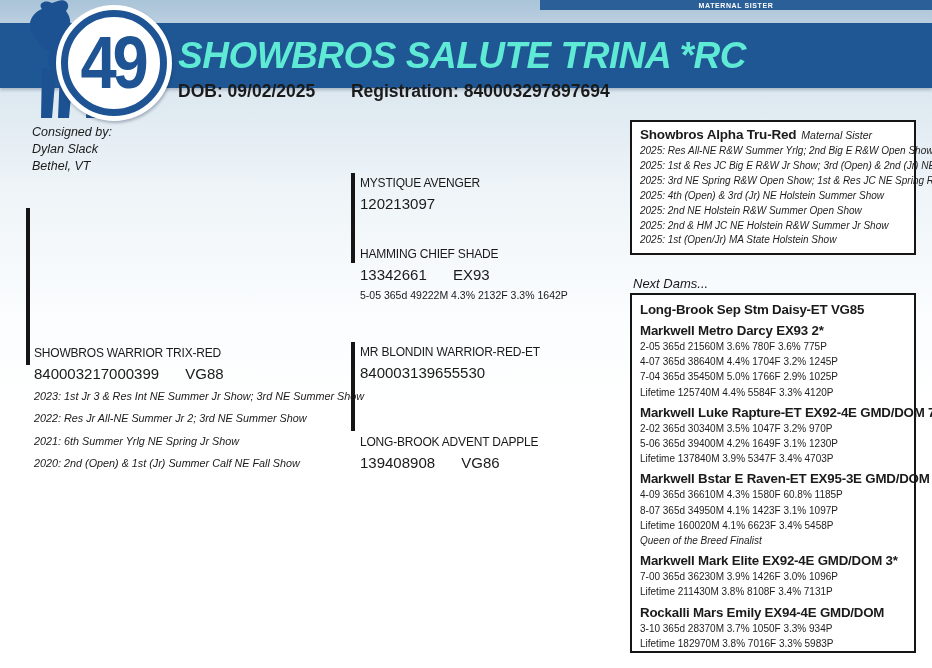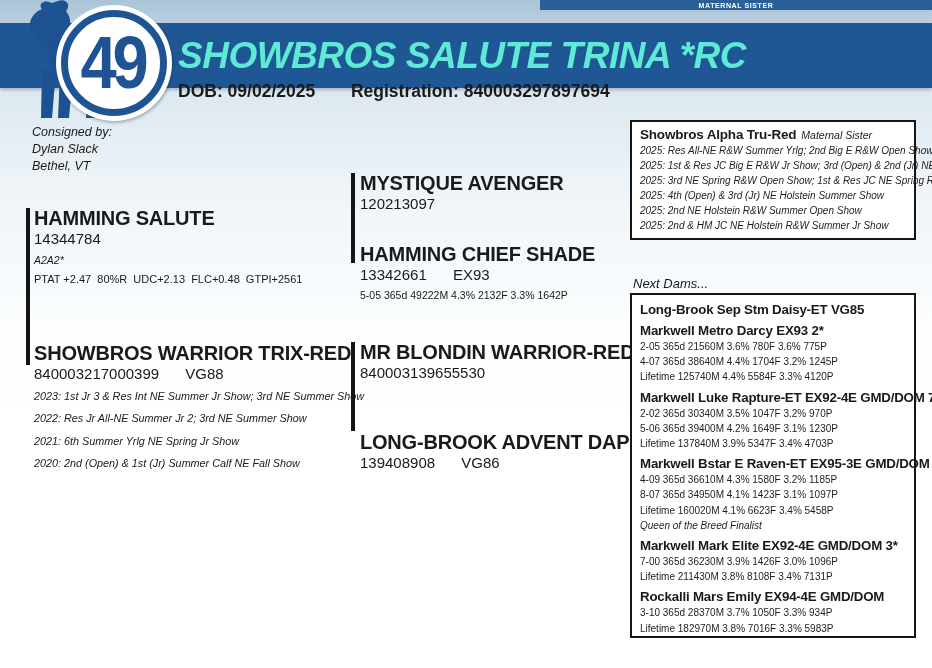--- a/index.html
+++ b/index.html
@@ -32,21 +32,21 @@
   .consignor{position:absolute;left:32px;top:124px;font-style:italic;font-size:12.5px;line-height:17px;}
   
   .sister-box{position:absolute;left:630px;top:120px;width:286px;background:#fff;
     border:2px solid #151515;box-sizing:border-box;padding:4px 8px 5px;}
   .sister-title{font-weight:bold;font-size:13.5px;letter-spacing:-.2px;line-height:18px;}
   .sister-tag{font-weight:normal;font-style:italic;font-size:10.5px;letter-spacing:0;margin-left:5px;}
   .sister-box .res{font-style:italic;font-size:10px;line-height:14.9px;color:#1d1d1d;white-space:nowrap;}
   
   .pbar{position:absolute;width:4px;background:#151515;}
   .animal{position:absolute;white-space:nowrap;}
-  .a-name{font-weight:bold;font-size:20px;letter-spacing:-.2px;line-height:18px;}
+  .a-name{font-weight:normal;font-size:12px;letter-spacing:-.2px;line-height:18px;}
   .a-reg{font-size:15px;line-height:20px;margin-top:2px;}
   .a-reg .score{margin-left:22px;}
   .a-geno{font-style:italic;font-size:10.5px;line-height:14px;margin-top:4px;}
   .a-proof{font-size:11px;line-height:14px;margin-top:5px;white-space:pre;}
   .a-rec{font-size:10.5px;line-height:13px;margin-top:4px;}
   .a-show{font-style:italic;font-size:10.8px;line-height:19.4px;margin-top:3px;}
   
   .nd-heading{position:absolute;left:633px;top:276px;font-style:italic;font-size:13px;}
   .nd-box{position:absolute;left:630px;top:293px;width:286px;background:#fff;
     border:2px solid #151515;box-sizing:border-box;padding:2px 8px 0;}
@@ -103,32 +103,27 @@
   <div class="sister-box">
     <div class="sister-title">
       <span>Showbros Alpha Tru-Red</span><span class="sister-tag">Maternal Sister</span>
     </div>
     <div class="res">2025: Res All-NE R&amp;W Summer Yrlg; 2nd Big E R&amp;W Open Show</div>
     <div class="res">2025: 1st &amp; Res JC Big E R&amp;W Jr Show; 3rd (Open) &amp; 2nd (Jr) NE Fall Natl</div>
     <div class="res">2025: 3rd NE Spring R&amp;W Open Show; 1st &amp; Res JC NE Spring R&amp;W Jr Show</div>
     <div class="res">2025: 4th (Open) &amp; 3rd (Jr) NE Holstein Summer Show</div>
     <div class="res">2025: 2nd NE Holstein R&amp;W Summer Open Show</div>
     <div class="res">2025: 2nd &amp; HM JC NE Holstein R&amp;W Summer Jr Show</div>
+    <div class="res">2025: 1st (Open/Jr) MA State Holstein Show</div>
   </div>
 
   <div class="pbar" style="left:26px;top:208px;height:157px;"></div>
   <div class="pbar" style="left:351px;top:173px;height:90px;"></div>
   <div class="pbar" style="left:351px;top:342px;height:89px;"></div>
 
-  <div class="animal" style="left:34px;top:209px;">
-    <div class="a-name">HAMMING SALUTE</div>
-    <div class="a-reg">14344784</div>
-    <div class="a-geno">A2A2*</div>
-    <div class="a-proof">PTAT +2.47  80%R  UDC+2.13  FLC+0.48  GTPI+2561</div>
-  </div>
 
   <div class="animal" style="left:34px;top:344px;">
     <div class="a-name">SHOWBROS WARRIOR TRIX-RED</div>
     <div class="a-reg">
       <span>840003217000399</span>
       <span class="score">VG88</span>
     </div>
     <div class="a-show">2023: 1st Jr 3 &amp; Res Int NE Summer Jr Show; 3rd NE Summer Show</div>
     <div class="a-show">2022: Res Jr All-NE Summer Jr 2; 3rd NE Summer Show</div>
     <div class="a-show">2021: 6th Summer Yrlg NE Spring Jr Show</div>
@@ -162,29 +157,30 @@
     </div>
   </div>
 
   <div class="nd-heading">Next Dams...</div>
   <div class="nd-box">
     <div class="nd-name">Long-Brook Sep Stm Daisy-ET VG85</div>
 
     <div class="nd-name">Markwell Metro Darcy EX93 2*</div>
     <div class="nd-rec">2-05 365d 21560M 3.6% 780F 3.6% 775P</div>
     <div class="nd-rec">4-07 365d 38640M 4.4% 1704F 3.2% 1245P</div>
+    <div class="nd-rec">7-04 365d 35450M 5.0% 1766F 2.9% 1025P</div>
     <div class="nd-rec">Lifetime 125740M 4.4% 5584F 3.3% 4120P</div>
 
     <div class="nd-name">Markwell Luke Rapture-ET EX92-4E GMD/DOM 7*</div>
     <div class="nd-rec">2-02 365d 30340M 3.5% 1047F 3.2% 970P</div>
     <div class="nd-rec">5-06 365d 39400M 4.2% 1649F 3.1% 1230P</div>
     <div class="nd-rec">Lifetime 137840M 3.9% 5347F 3.4% 4703P</div>
 
     <div class="nd-name">Markwell Bstar E Raven-ET EX95-3E GMD/DOM 5*</div>
-    <div class="nd-rec">4-09 365d 36610M 4.3% 1580F 3.2% 1185P</div>
+    <div class="nd-rec">4-09 365d 36610M 4.3% 1580F 60.8% 1185P</div>
     <div class="nd-rec">8-07 365d 34950M 4.1% 1423F 3.1% 1097P</div>
     <div class="nd-rec">Lifetime 160020M 4.1% 6623F 3.4% 5458P</div>
     <div class="nd-note">Queen of the Breed Finalist</div>
 
     <div class="nd-name">Markwell Mark Elite EX92-4E GMD/DOM 3*</div>
     <div class="nd-rec">7-00 365d 36230M 3.9% 1426F 3.0% 1096P</div>
     <div class="nd-rec">Lifetime 211430M 3.8% 8108F 3.4% 7131P</div>
 
     <div class="nd-name">Rockalli Mars Emily EX94-4E GMD/DOM</div>
     <div class="nd-rec">3-10 365d 28370M 3.7% 1050F 3.3% 934P</div>

